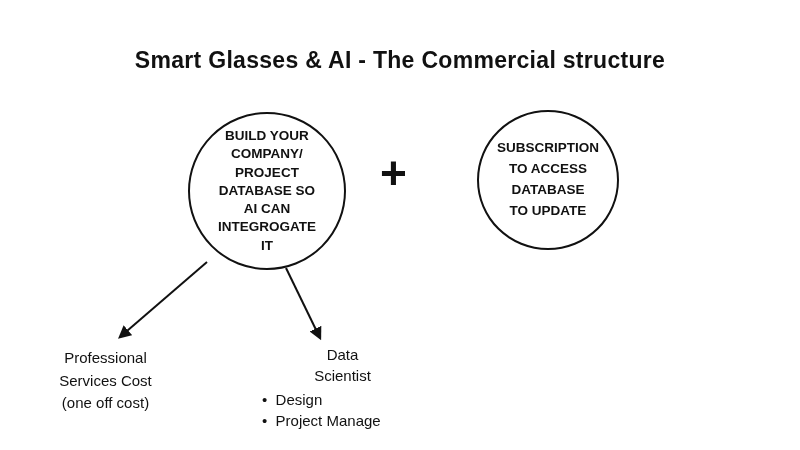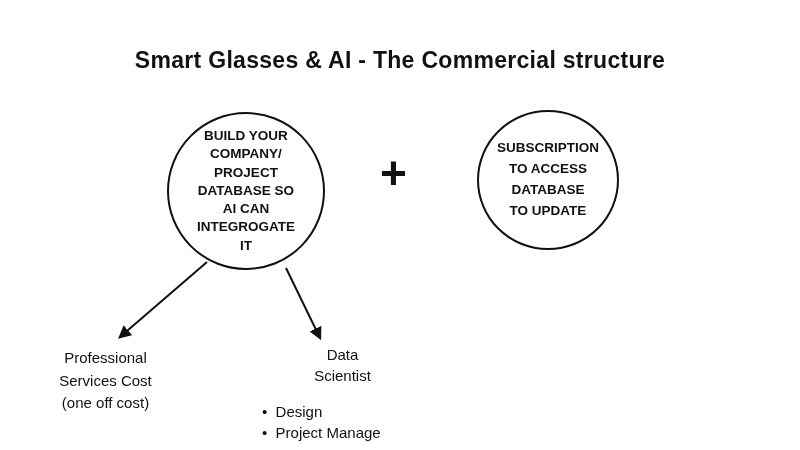--- a/index.html
+++ b/index.html
@@ -29,21 +29,21 @@
     border-radius: 50%;
     background: #ffffff;
     display: flex;
     align-items: center;
     justify-content: center;
     text-align: center;
     font-weight: bold;
     white-space: pre-line;
   }
   .circle-left {
-    left: 167px;
+    left: 188px;
     top: 112px;
     width: 154px;
     height: 154px;
     font-size: 13.5px;
     line-height: 1.35;
   }
   .circle-right {
     left: 477px;
     top: 110px;
     width: 138px;
@@ -82,21 +82,21 @@
     position: absolute;
     left: 260px;
     top: 344px;
     width: 165px;
     font-size: 15px;
     line-height: 1.4;
   }
   .label-right .heading {
     text-align: center;
     white-space: pre-line;
-    margin-bottom: 15px;
+    margin-bottom: 3px;
   }
   .bullets {
     list-style: none;
     margin: 0;
     padding: 0 0 0 2px;
   }
   .bullets li::before {
     content: "\2022\00a0\00a0";
   }
 </style>

